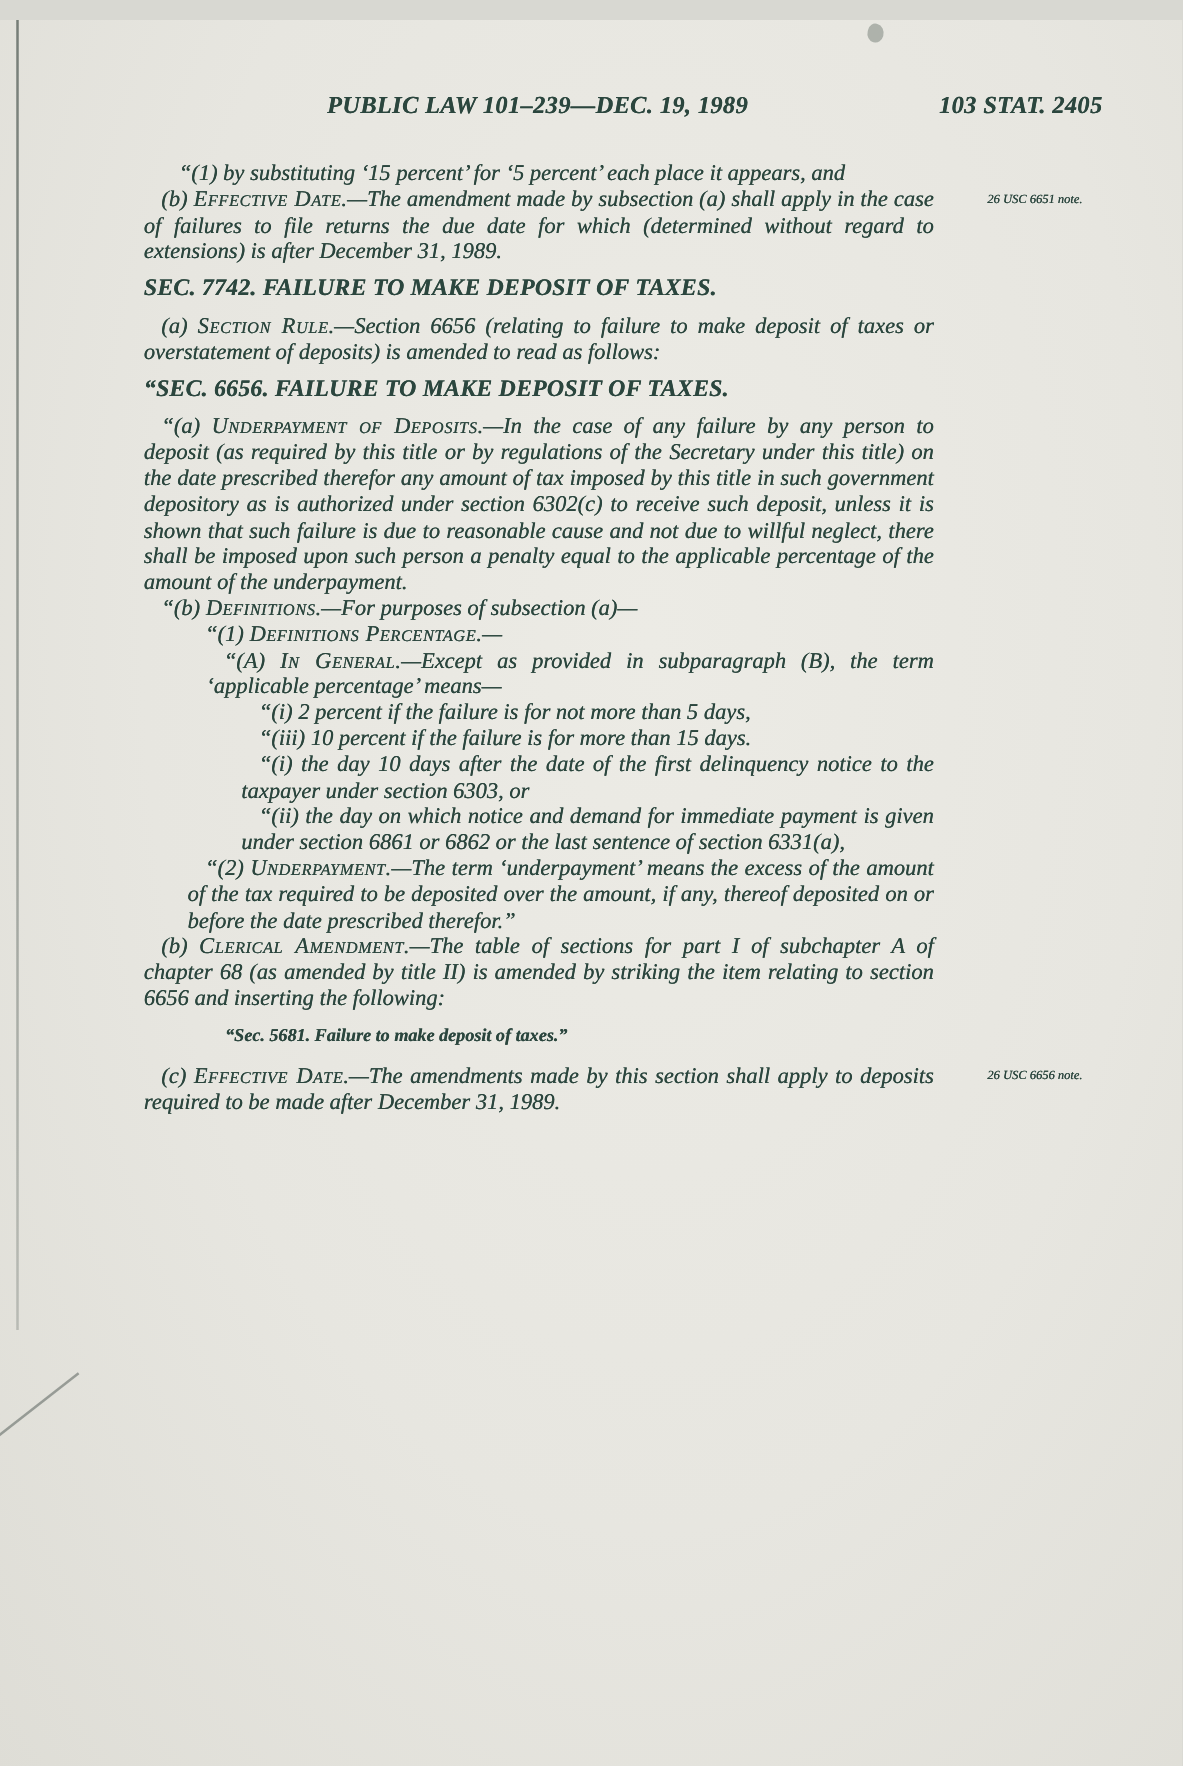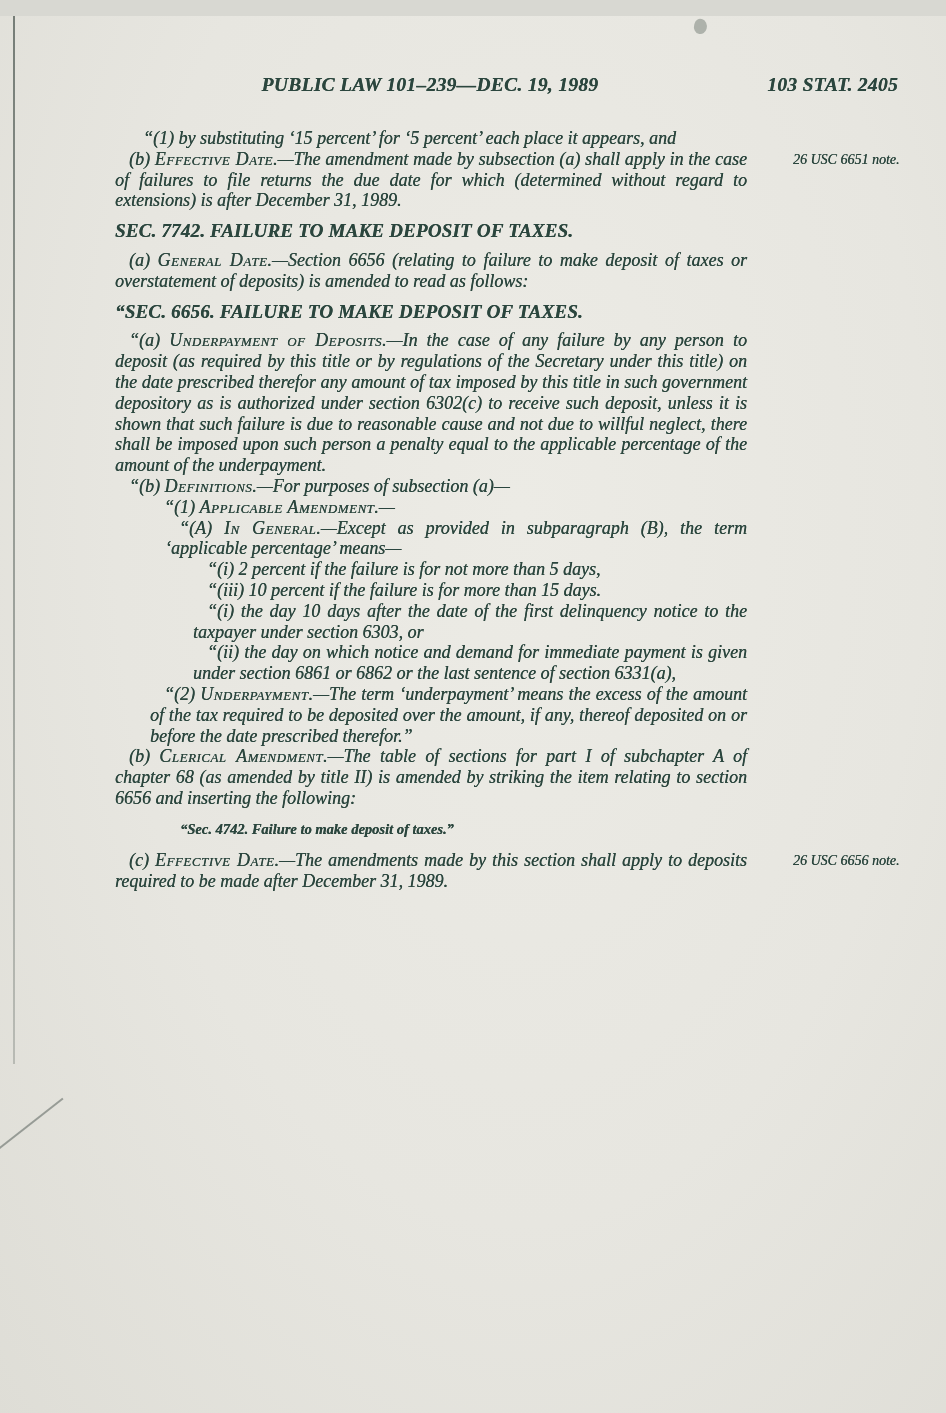--- a/index.html
+++ b/index.html
@@ -28,71 +28,71 @@
   .speck {
     position:absolute; left:694px; top:3px; width:13px; height:15px;
     background:rgba(125,134,128,0.55); border-radius:45% 60% 50% 55%;
     transform:rotate(15deg);
   }
 
   
   .running-head { position:absolute; top:58px; left:0; width:100%; height:26px;
     font-weight:bold; font-size:19.5px; letter-spacing:0.3px; }
   .running-head .title { position:absolute; left:115px; width:630px; text-align:center; }
-  .running-head .stat  { position:absolute; right:48px; }
+  .running-head .stat  { position:absolute; right:64px; }
 
   
   .body {
     position:absolute; top:112px; left:115px; width:632px;
     font-size:18px; line-height:20.8px; text-align:justify;
   }
   .para { position:relative; }
   .fi { text-indent:14px; }
   .l1 { margin-left:14px; }
   .l2 { margin-left:35px; }
   .l3 { margin-left:50px; }
   .l4 { margin-left:78px; }
   .heading { font-weight:bold; text-indent:0; text-align:left;
     margin-top:10px; margin-bottom:8px; font-size:19px; letter-spacing:0.2px; }
   .table-item { margin:12px 0 12px 65px; font-weight:bold; font-size:14.5px;
     text-align:left; text-indent:0; line-height:17px; }
   .sc { font-variant:small-caps; letter-spacing:0.5px; }
 
   
   .margin-note {
-    position:absolute; display:block; left:678px; top:3px; width:112px;
-    font-size:14px; line-height:16.5px; text-align:left; text-indent:0;
+    position:absolute; display:block; left:639px; top:3px; width:112px;
+    font-size:10px; line-height:16.5px; text-align:right; text-indent:0;
     font-variant:normal; letter-spacing:0; white-space:normal;
   }
 </style>
 </head>
 <body>
 
 <div class="page">
   <div class="gutter-line"></div>
   <div class="diag-line"></div>
   <div class="speck"></div>
 
   <header class="running-head">
     <span class="title">PUBLIC LAW 101–239—DEC. 19, 1989</span>
     <span class="stat">103 STAT. 2405</span>
   </header>
 
   <main class="body">
       <p class="para l1 fi"><span>“(1) by substituting ‘15 percent’ for ‘5 percent’ each place it appears, and</span></p>
       <p class="para fi"><span>(b) </span><span class="sc">Effective Date</span><span>.—The amendment made by subsection (a) shall apply in the case of failures to file returns the due date for which (determined without regard to extensions) is after December 31, 1989.</span><span class="margin-note">26 USC 6651 note.</span></p>
       <p class="para heading"><span>SEC. 7742. FAILURE TO MAKE DEPOSIT OF TAXES.</span></p>
-      <p class="para fi"><span>(a) </span><span class="sc">General Date</span><span>.—Section 6656 (relating to failure to make deposit of taxes or overstatement of deposits) is amended to read as follows:</span></p>
+      <p class="para fi"><span>(a) </span><span class="sc">Section Rule</span><span>.—Section 6656 (relating to failure to make deposit of taxes or overstatement of deposits) is amended to read as follows:</span></p>
       <p class="para heading"><span>“SEC. 6656. FAILURE TO MAKE DEPOSIT OF TAXES.</span></p>
       <p class="para fi"><span>“(a) </span><span class="sc">Underpayment of Deposits</span><span>.—In the case of any failure by any person to deposit (as required by this title or by regulations of the Secretary under this title) on the date prescribed therefor any amount of tax imposed by this title in such government depository as is authorized under section 6302(c) to receive such deposit, unless it is shown that such failure is due to reasonable cause and not due to willful neglect, there shall be imposed upon such person a penalty equal to the applicable percentage of the amount of the underpayment.</span></p>
       <p class="para fi"><span>“(b) </span><span class="sc">Definitions</span><span>.—For purposes of subsection (a)—</span></p>
-      <p class="para l2 fi"><span>“(1) </span><span class="sc">Applicable Amendment</span><span>.—</span></p>
+      <p class="para l2 fi"><span>“(1) </span><span class="sc">Definitions Percentage</span><span>.—</span></p>
       <p class="para l3 fi"><span>“(A) </span><span class="sc">In General</span><span>.—Except as provided in subparagraph (B), the term ‘applicable percentage’ means—</span></p>
       <p class="para l4 fi"><span>“(i) 2 percent if the failure is for not more than 5 days,</span></p>
       <p class="para l4 fi"><span>“(iii) 10 percent if the failure is for more than 15 days.</span></p>
       <p class="para l4 fi"><span>“(i) the day 10 days after the date of the first delinquency notice to the taxpayer under section 6303, or</span></p>
       <p class="para l4 fi"><span>“(ii) the day on which notice and demand for immediate payment is given under section 6861 or 6862 or the last sentence of section 6331(a),</span></p>
       <p class="para l2 fi"><span>“(2) </span><span class="sc">Underpayment</span><span>.—The term ‘underpayment’ means the excess of the amount of the tax required to be deposited over the amount, if any, thereof deposited on or before the date prescribed therefor.”</span></p>
       <p class="para fi"><span>(b) </span><span class="sc">Clerical Amendment</span><span>.—The table of sections for part I of subchapter A of chapter 68 (as amended by title II) is amended by striking the item relating to section 6656 and inserting the following:</span></p>
-      <p class="para table-item"><span>“Sec. 4742. Failure to make deposit of taxes.”</span></p>
+      <p class="para table-item"><span>“Sec. 5681. Failure to make deposit of taxes.”</span></p>
       <p class="para fi"><span>(c) </span><span class="sc">Effective Date</span><span>.—The amendments made by this section shall apply to deposits required to be made after December 31, 1989.</span><span class="margin-note">26 USC 6656 note.</span></p>
     </main>
 </div>
 
 </body></html>

